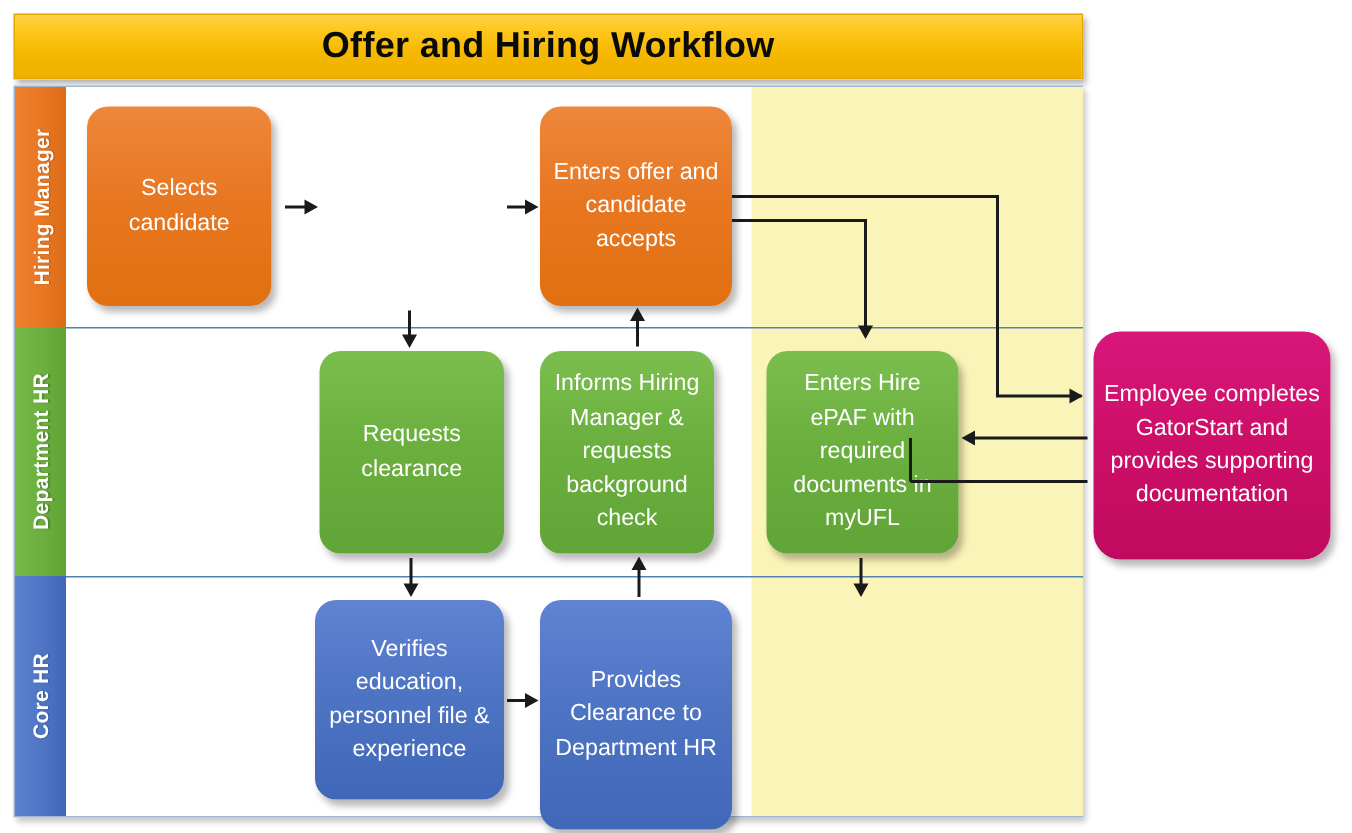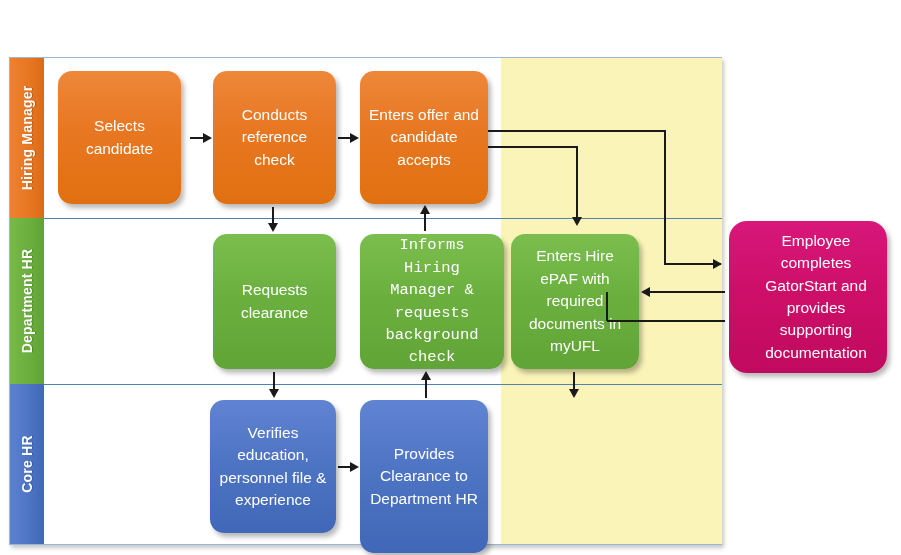--- a/index.html
+++ b/index.html
@@ -143,20 +143,23 @@
   .arrowhead.right { border-top: 5px solid transparent; border-bottom: 5px solid transparent; border-left: 9px solid #1a1a1a; }
   .arrowhead.left  { border-top: 5px solid transparent; border-bottom: 5px solid transparent; border-right: 9px solid #1a1a1a; }
   .arrowhead.down  { border-left: 5px solid transparent; border-right: 5px solid transparent; border-top: 9px solid #1a1a1a; }
   .arrowhead.up    { border-left: 5px solid transparent; border-right: 5px solid transparent; border-bottom: 9px solid #1a1a1a; }
 </style>
 </head>
 <body>
 
 <div id="canvas">
 
+  <div class="title-banner">
+    <span class="title-text">Offer and Hiring Workflow</span>
+  </div>
 
   <div class="diagram-frame">
 
     <div class="highlight-column"></div>
 
     <div class="lane-band orange">
       <span class="lane-label">Hiring Manager</span>
     </div>
     <div class="lane-band green">
       <span class="lane-label">Department HR</span>
@@ -164,31 +167,28 @@
     <div class="lane-band blue">
       <span class="lane-label">Core HR</span>
     </div>
 
     <div class="lane-divider d1"></div>
     <div class="lane-divider d2"></div>
 
     <div class="node orange" style="left:48px;  top:13px;  width:123px; height:133px;">
       <span>Selects candidate</span>
     </div>
-    <div class="node orange" style="left:203px; top:13px;  width:123px; height:133px;">
-      <span>Conducts reference check</span>
-    </div>
     <div class="node orange" style="left:350px; top:13px;  width:128px; height:133px;">
       <span>Enters offer and candidate accepts</span>
     </div>
 
     <div class="node green" style="left:203px; top:176px; width:123px; height:135px;">
       <span>Requests clearance</span>
     </div>
-    <div class="node green" style="left:350px; top:176px; width:144px; height:135px;font-family:Liberation Mono, monospace;">
+    <div class="node green" style="left:350px; top:176px; width:116px; height:135px;">
       <span>Informs Hiring Manager &amp; requests background check</span>
     </div>
     <div class="node green" style="left:501px; top:176px; width:128px; height:135px;align-items:center;">
       <span>Enters Hire ePAF with required documents in myUFL</span>
     </div>
 
     <div class="node blue" style="left:200px; top:342px; width:126px; height:133px;">
       <span>Verifies education, personnel file &amp; experience</span>
     </div>
     <div class="node blue" style="left:350px; top:342px; width:128px; height:153px;">
@@ -239,17 +239,17 @@
     <div class="conn h" style="left:636px; top:234px; width:0;"></div>
     <div class="conn h" style="left:636px; top:233px; width:79px;"></div>
     <div class="conn h" style="left:636px; top:233px; width:0;"></div>
     <div class="arrowhead left" style="left:631px; top:229px;"></div>
 
     <div class="conn v" style="left:563px; top:314px; height:20px;"></div>
     <div class="arrowhead down" style="left:559px; top:331px;"></div>
 
   </div>
 
-  <div class="node pink external" style="left:729px; top:221px; width:158px; height:152px;padding-left:23px;">
+  <div class="node pink external" style="left:729px; top:221px; width:158px; height:152px;">
     <span>Employee completes GatorStart and provides supporting documentation</span>
   </div>
 
 </div>
 
 </body></html>

